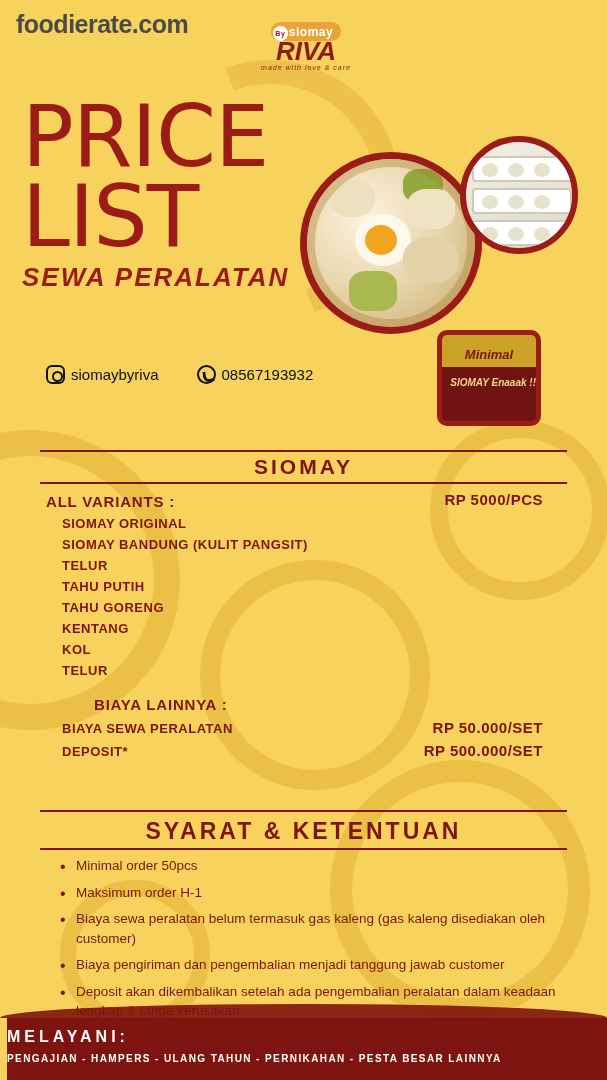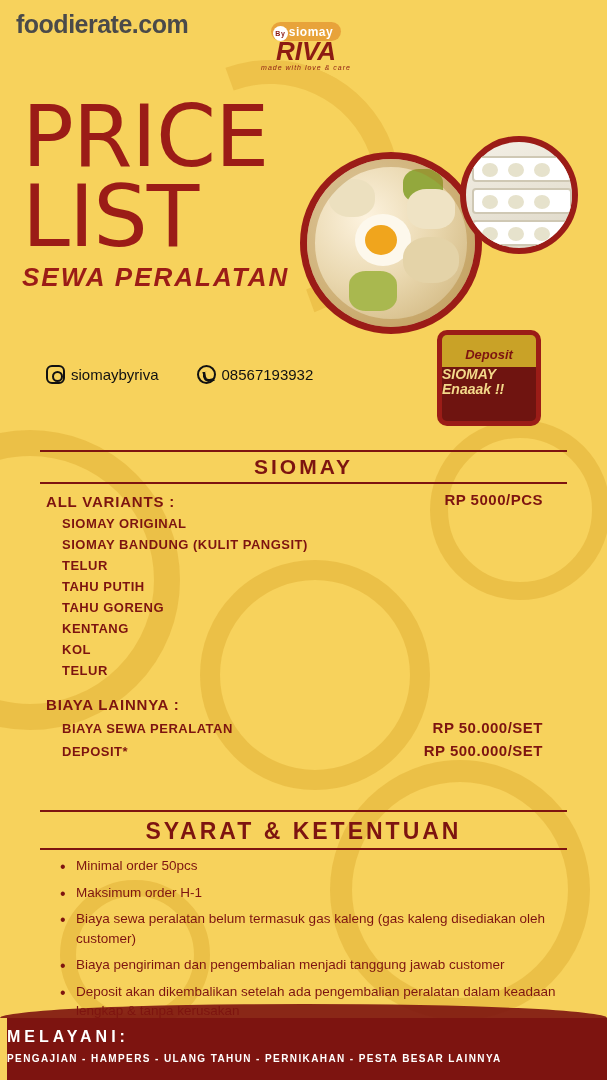--- a/index.html
+++ b/index.html
@@ -214,22 +214,22 @@
   }
   .photo.banner .b-top {
     position: absolute; left: 0; top: 0; width: 100%; height: 40px;
     background: #c9a227;
     color: #7d1410; font-size: 13px; font-weight: bold;
     text-align: center; line-height: 40px; font-style: italic;
   }
   .photo.banner .b-bot {
     position: absolute; left: 0; bottom: 0; width: 100%; height: 54px;
     background: #6f1410;
-    color: #f3d98a; font-size: 14px; font-weight: bold;
-    text-align: left; line-height: 1.1; font-style: italic;
+    color: #f3d98a; font-size: 10px; font-weight: bold;
+    text-align: right; padding-top: 10px; line-height: 1.1; font-style: italic;
   }
 
   
   .section-title {
     position: absolute;
     left: 40px; width: 527px;
     text-align: center;
     color: #7d1410;
     font-weight: bold;
     letter-spacing: 3px;
@@ -369,21 +369,21 @@
         <span class="ball" style="left:60px;top:5px;"></span>
       </div>
     <div class="tray r3">
         <span class="ball" style="left:8px;top:5px;"></span>
         <span class="ball" style="left:34px;top:5px;"></span>
         <span class="ball" style="left:60px;top:5px;"></span>
       </div>
   </div>
 
   <div class="photo banner">
-    <div class="b-top">Deposit</div>
+    <div class="b-top">Minimal</div>
     <div class="b-bot">SIOMAY
 Enaaak !!</div>
   </div>
 
   <div class="rule r-top"></div>
   <div class="section-title siomay-title">SIOMAY</div>
   <div class="rule r-bot"></div>
 
   <div class="price-block">
     <div class="row first" style="padding-left:0;">
@@ -417,21 +417,21 @@
     </div>
     <div class="row">
       <span class="name">KOL</span>
       <span class="price"></span>
     </div>
     <div class="row">
       <span class="name">TELUR</span>
       <span class="price"></span>
     </div>
 
-    <div class="row" style="padding-left:0; margin-top:8px;">
+    <div class="row" style="padding-left:0; margin-top:8px;margin-left:48px;">
       <span class="grp-label">BIAYA LAINNYA :</span>
       <span class="price"></span>
     </div>
 
     <div class="row">
       <span class="name">BIAYA SEWA PERALATAN</span>
       <span class="price">RP 50.000/SET</span>
     </div>
     <div class="row">
       <span class="name">DEPOSIT*</span>

